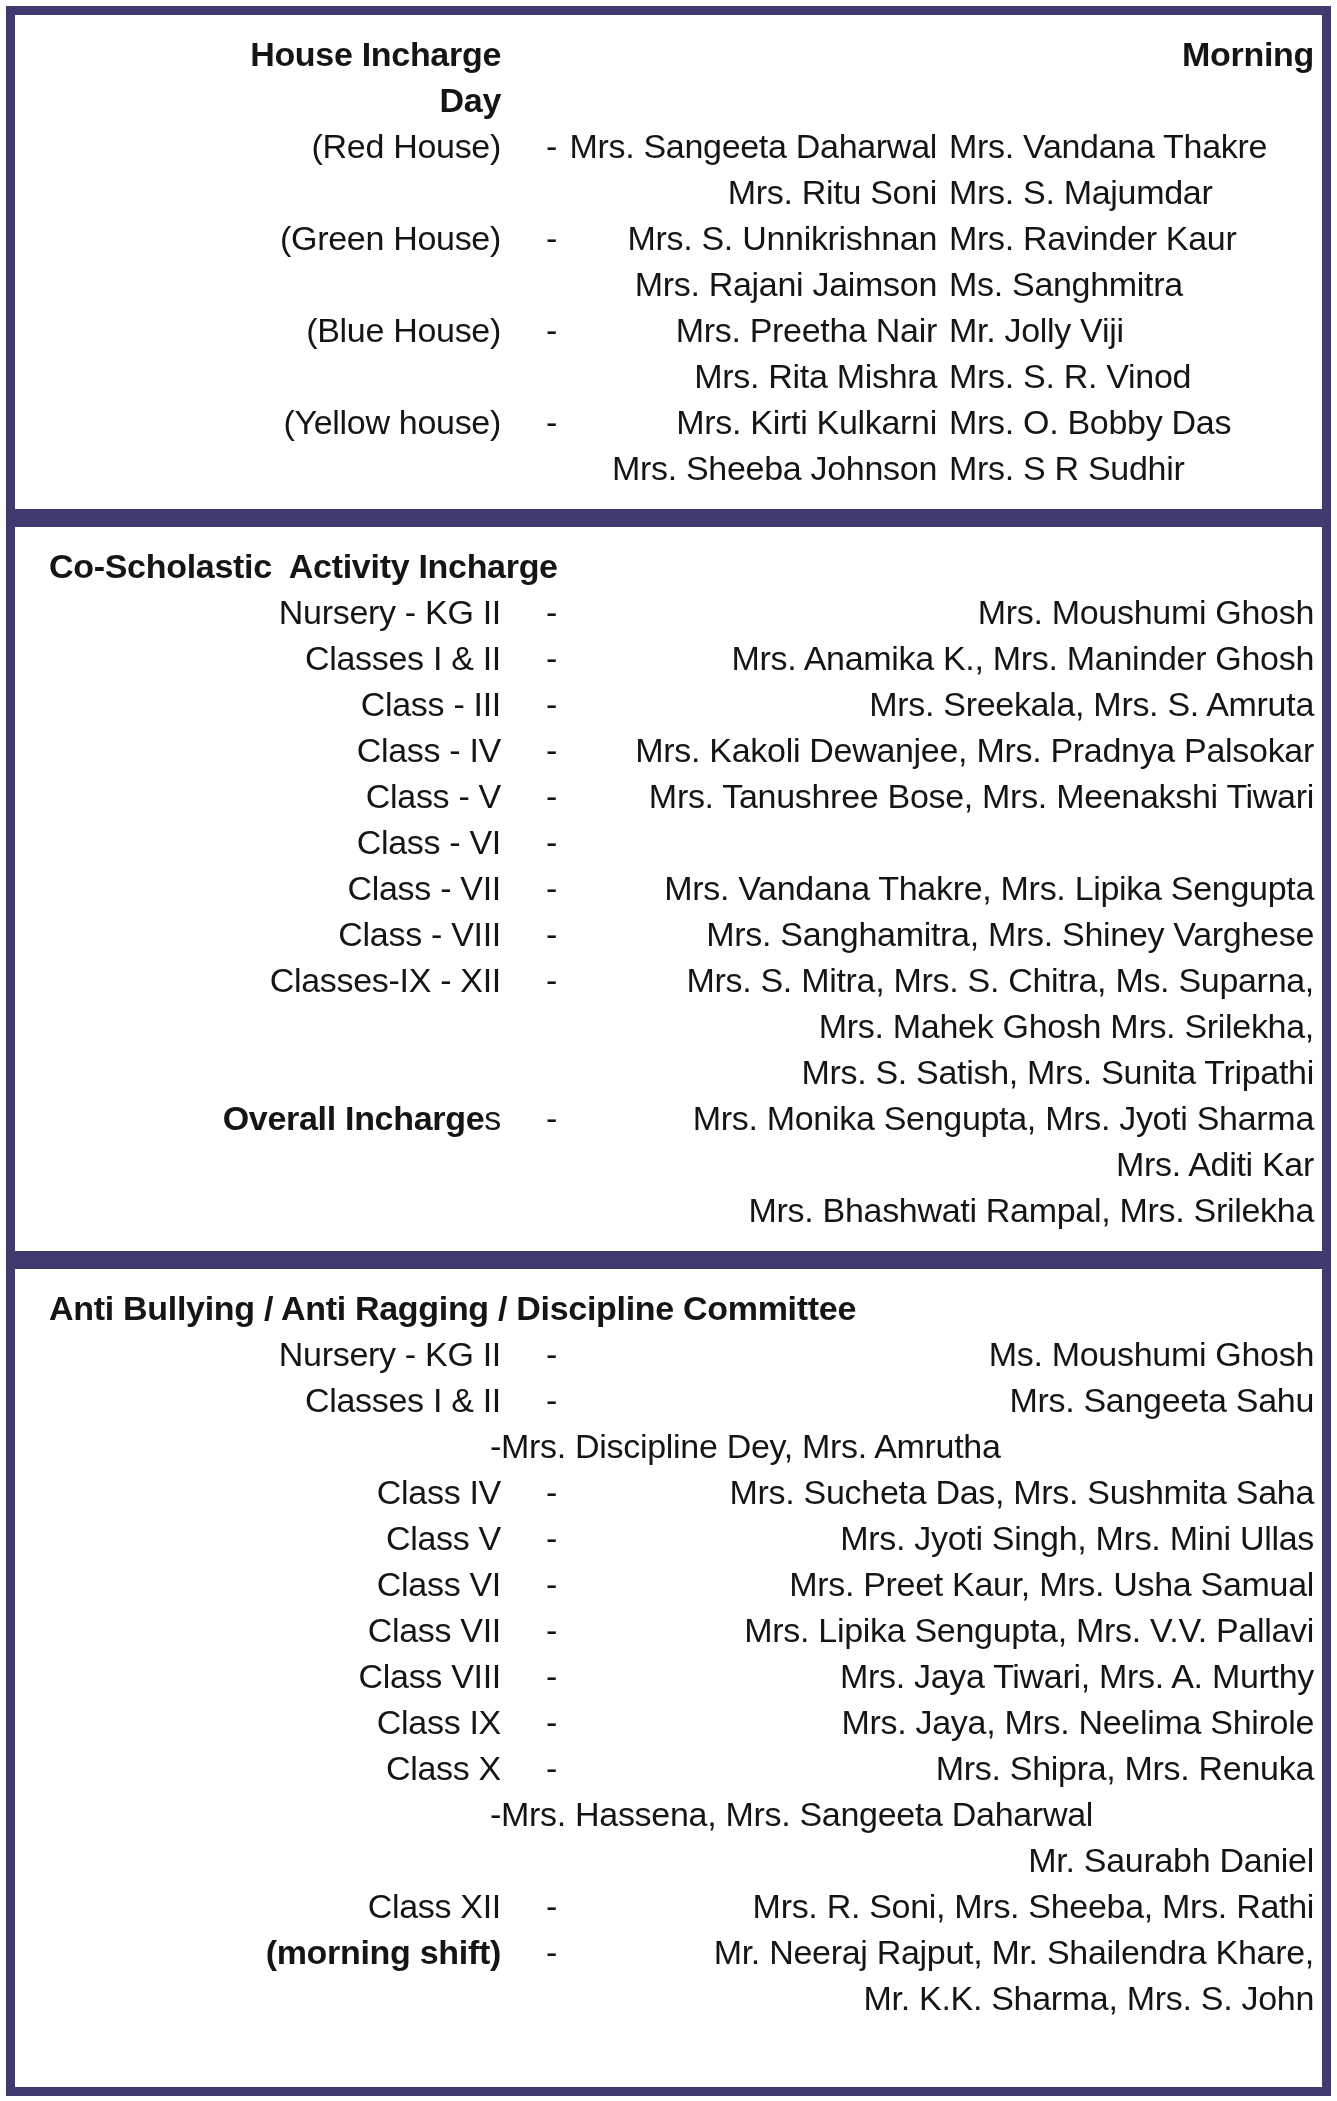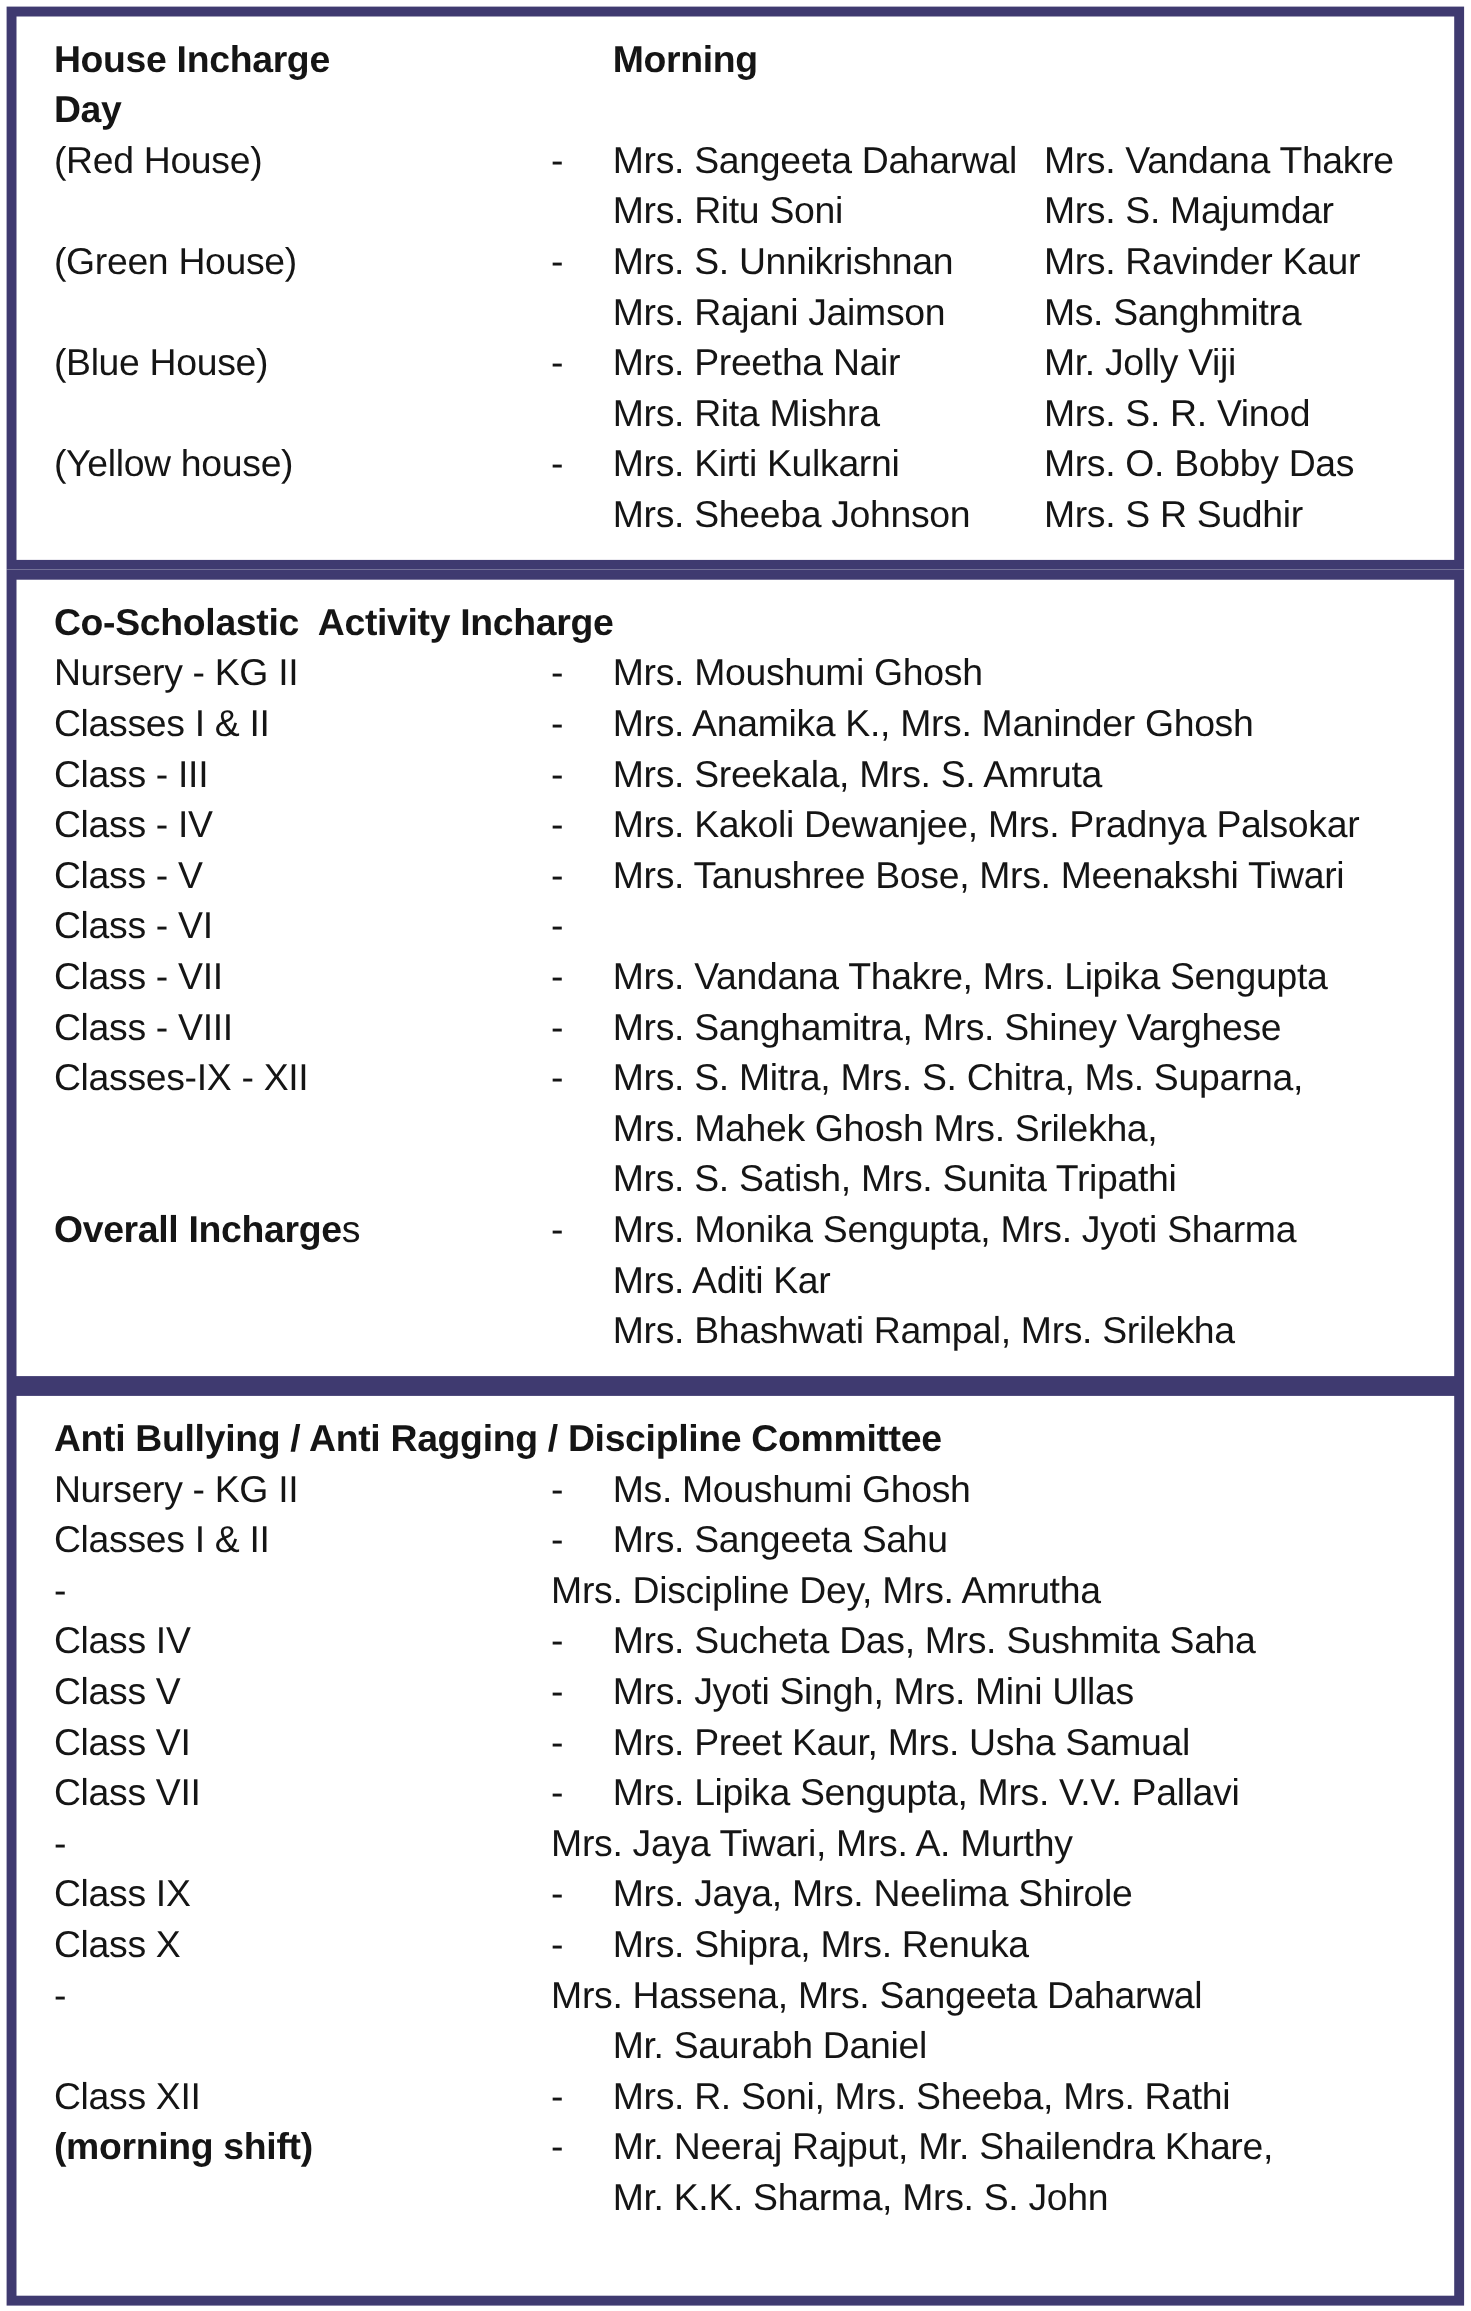--- a/index.html
+++ b/index.html
@@ -17,21 +17,21 @@
   }
   .page{padding:6px;display:flex;flex-direction:column;}
   .box{
     border:9px solid var(--border);
     background:var(--bg);
     padding:16px 8px 18px 34px;
     overflow:hidden;
   }
   .box.last{padding-bottom:66px;}
   .title{font-weight:bold;white-space:pre-wrap;}
-  .row{display:grid;grid-template-columns:452px 56px 1fr;align-items:baseline;}
+  .row{display:grid;grid-template-columns:452px 56px 1fr;align-items:baseline;text-align:right;}
   .label{white-space:nowrap;}
   .bold,b{font-weight:bold;}
   .dash{white-space:nowrap;}
   .names{white-space:nowrap;}
   .pair{display:flex;}
   .pair .c1{min-width:380px;padding-right:12px;white-space:nowrap;}
   .pair .c2{white-space:nowrap;}
 </style>
 </head>
 <body>
@@ -223,20 +223,21 @@
           <div class="label">Class VI</div>
           <div class="dash">-</div>
           <div class="names">Mrs. Preet Kaur, Mrs. Usha Samual</div>
         </div>
         <div class="row">
           <div class="label">Class VII</div>
           <div class="dash">-</div>
           <div class="names">Mrs. Lipika Sengupta, Mrs. V.V. Pallavi</div>
         </div>
         <div class="row">
+          <div class="label">Class VIII</div>
           <div class="dash">-</div>
           <div class="names">Mrs. Jaya Tiwari, Mrs. A. Murthy</div>
         </div>
         <div class="row">
           <div class="label">Class IX</div>
           <div class="dash">-</div>
           <div class="names">Mrs. Jaya, Mrs. Neelima Shirole</div>
         </div>
         <div class="row">
           <div class="label">Class X</div>

